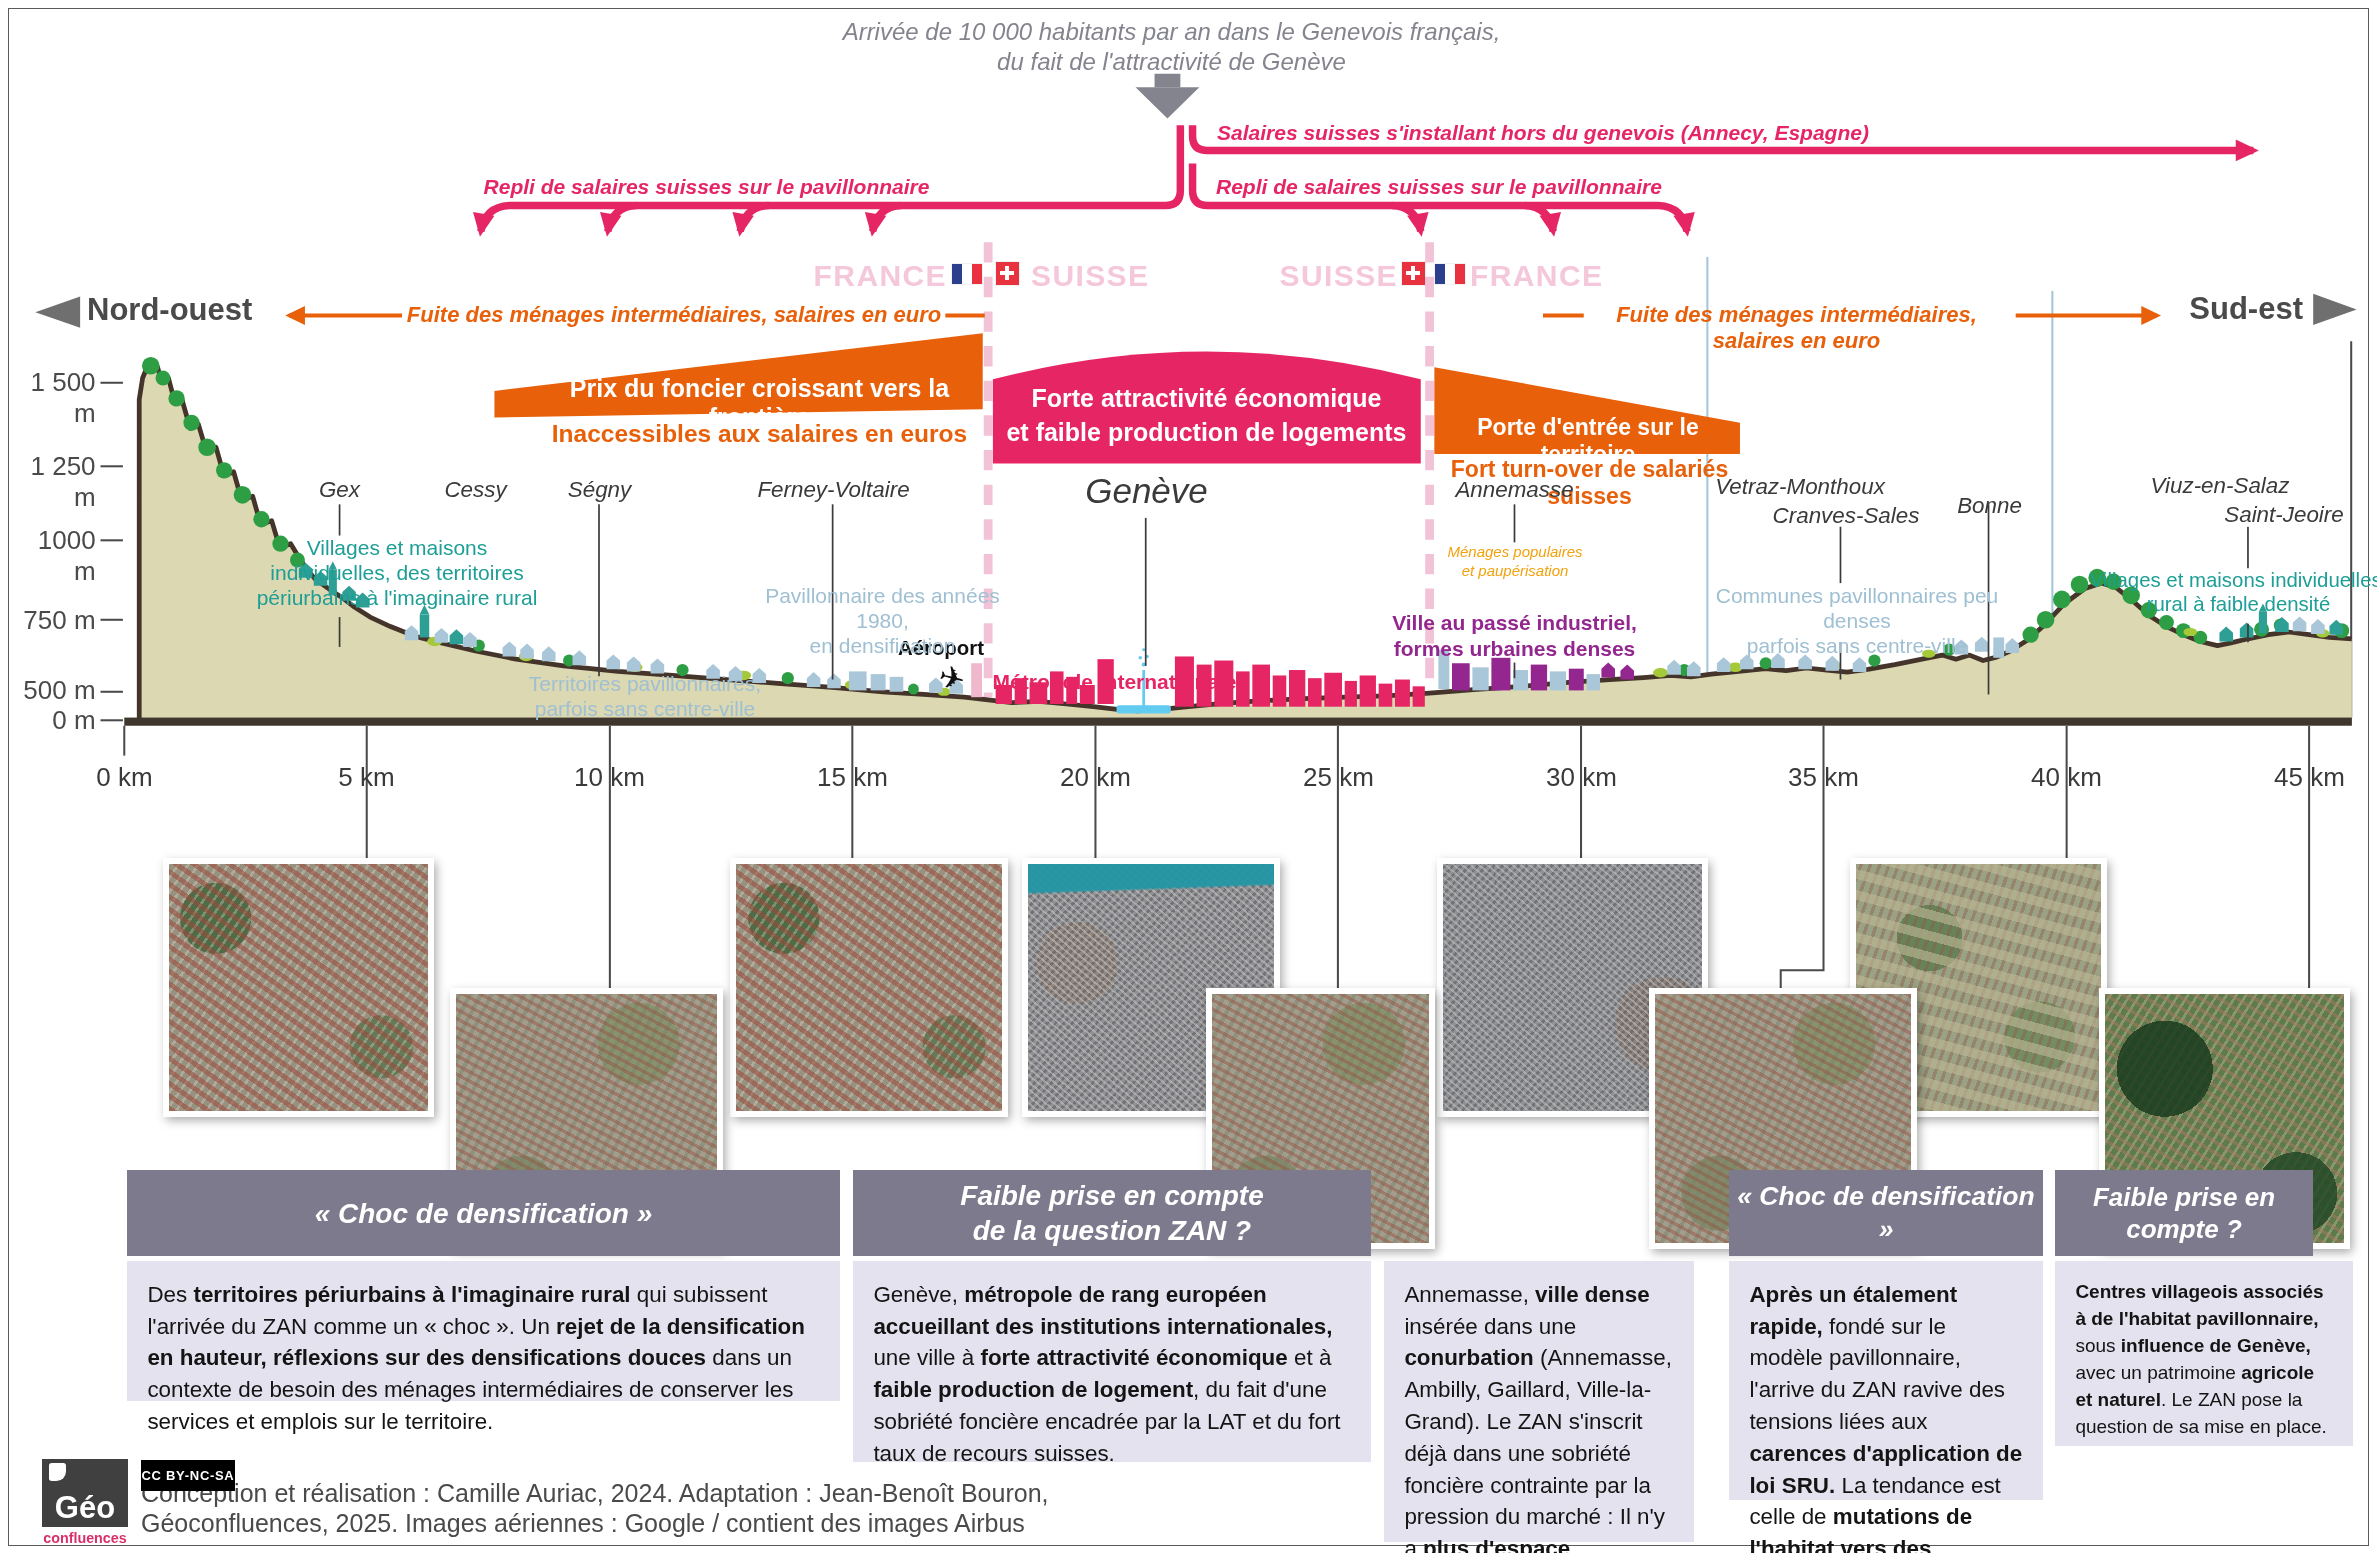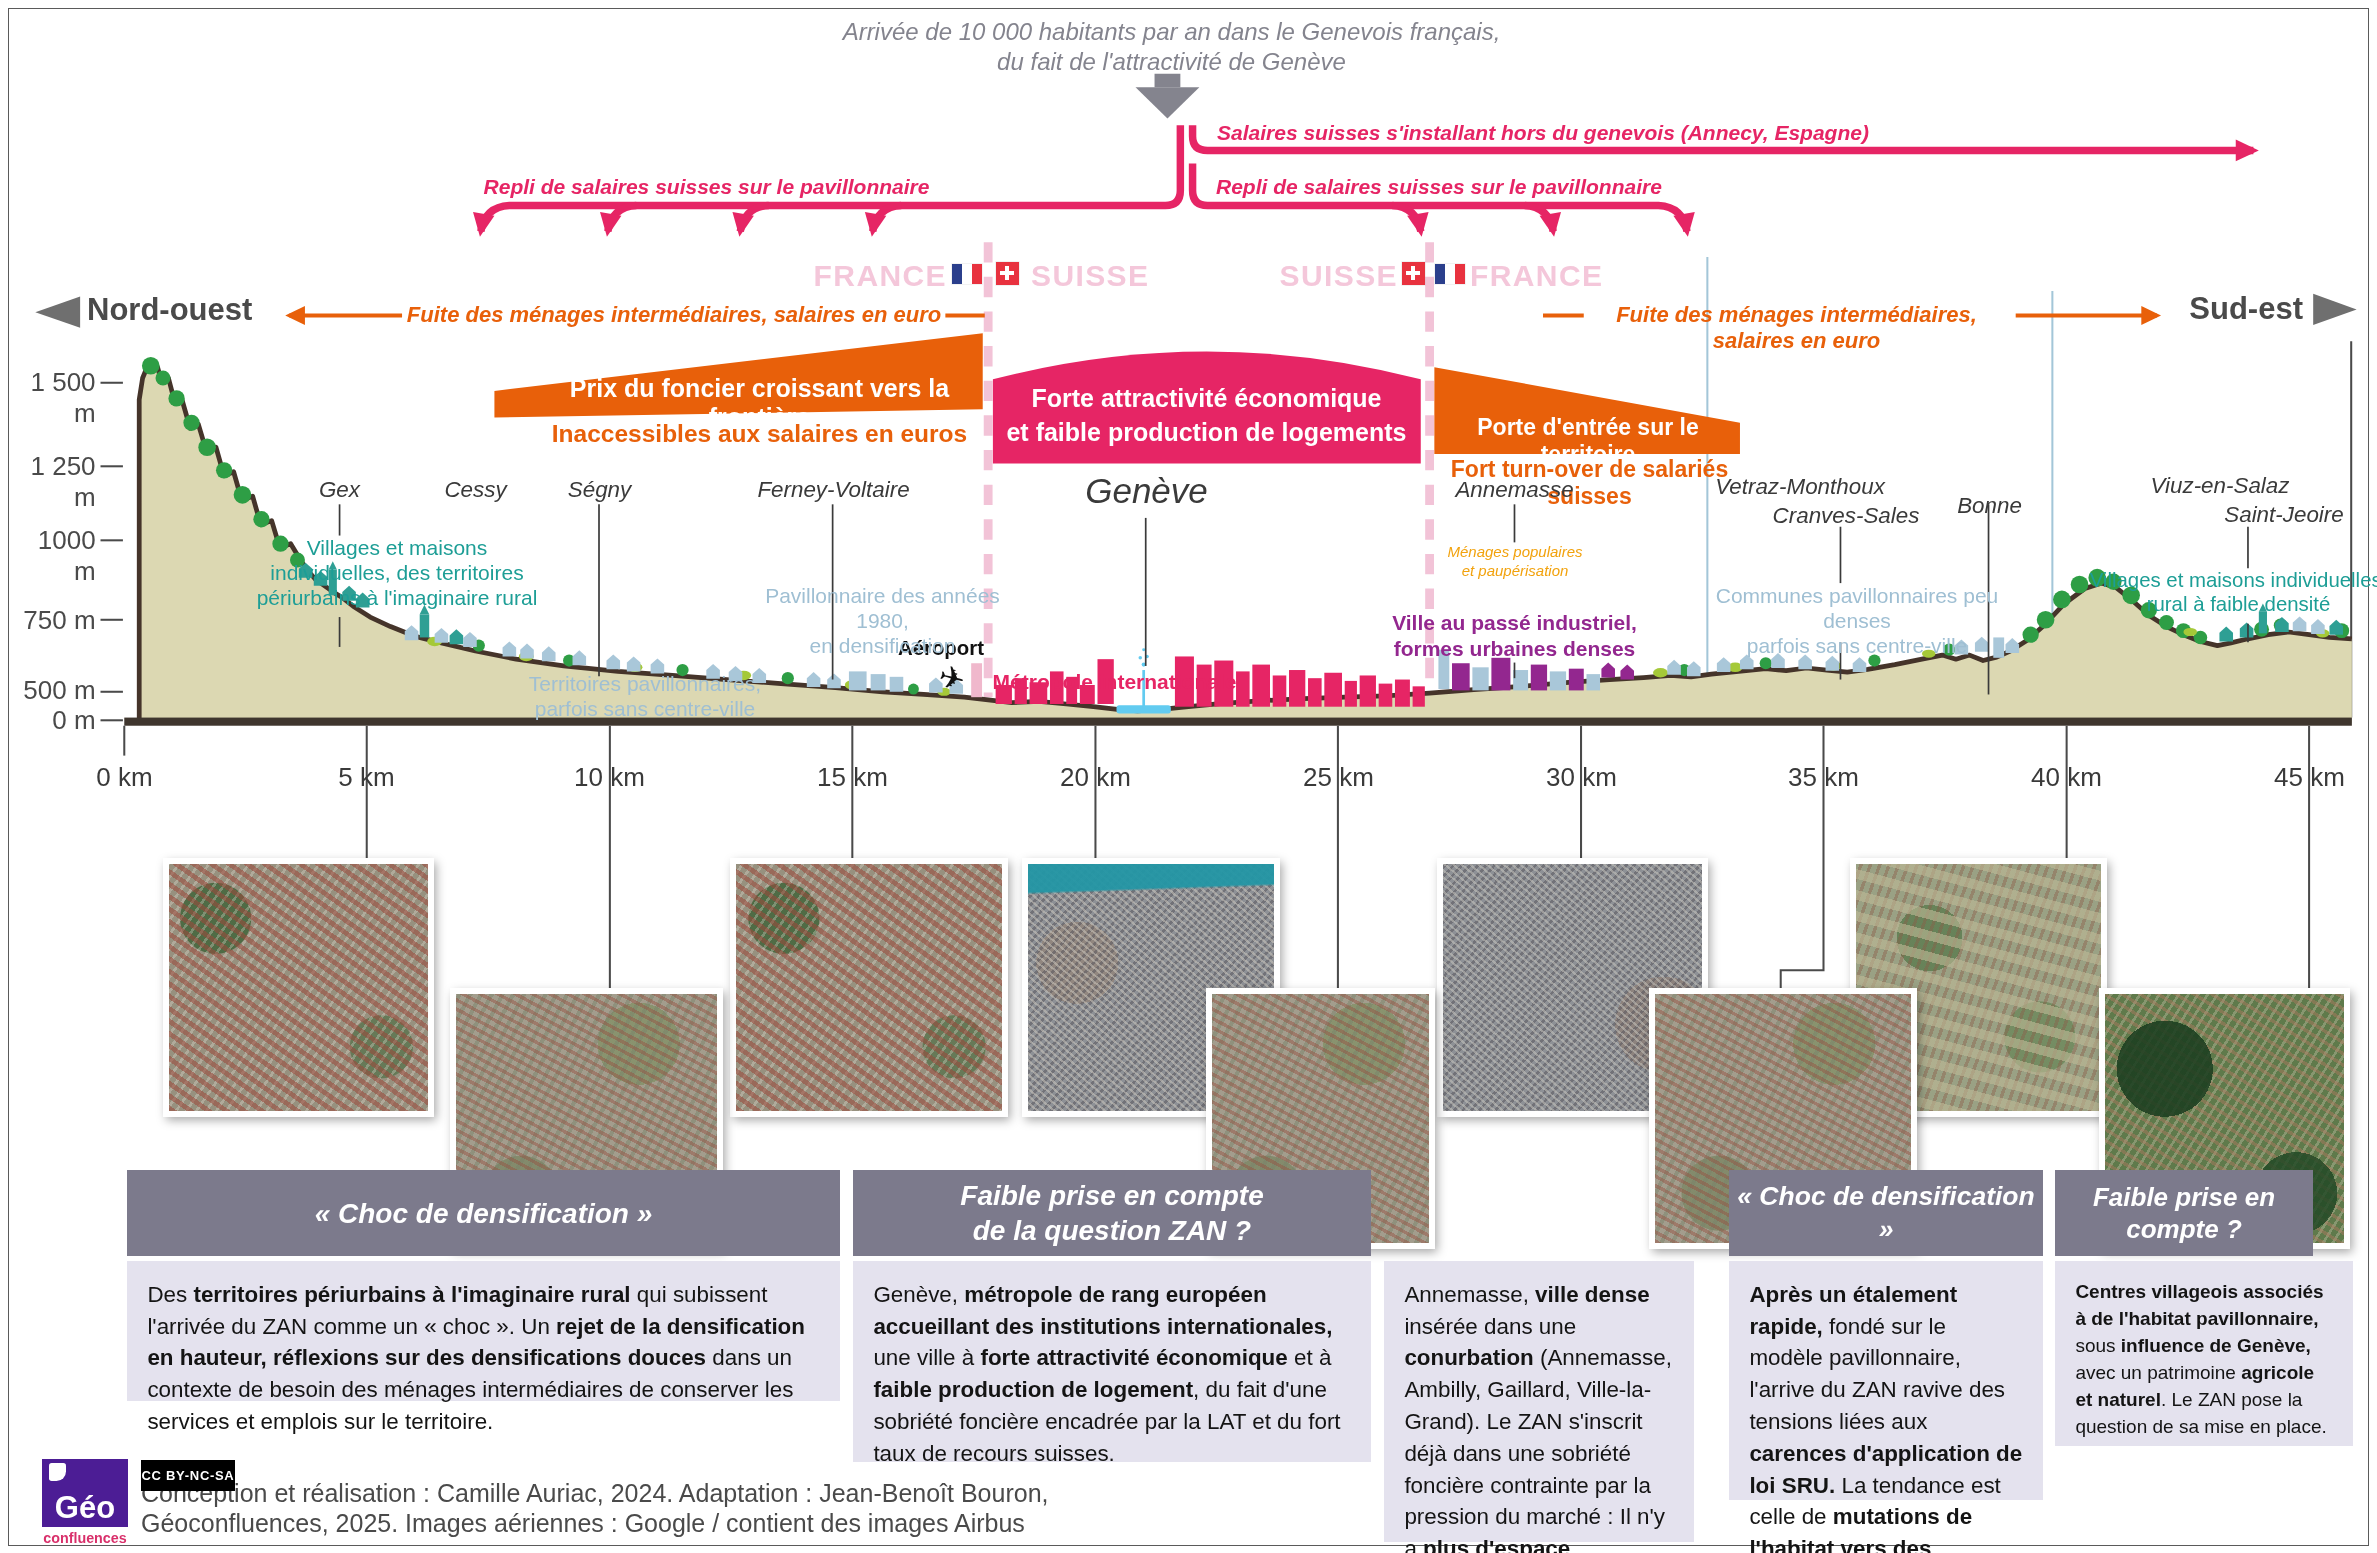--- a/index.html
+++ b/index.html
@@ -59,21 +59,21 @@
      radial-gradient(circle at 80% 80%,rgba(30,70,35,.8) 0 41px,rgba(0,0,0,0) 41px),
      repeating-linear-gradient(32deg,rgba(175,120,95,.45) 0 3.4px,rgba(0,0,0,0) 3.4px 9.5px),
      repeating-linear-gradient(-58deg,rgba(210,205,180,.35) 0 2.7px,rgba(0,0,0,0) 2.7px 8.2px);}
   .bhead{position:absolute;z-index:4;display:flex;align-items:center;justify-content:center;
          background:#7C7A8C;color:#fff;font-size:28px;font-weight:bold;font-style:italic;
          text-align:center;white-space:pre-line;line-height:1.25;}
   .bbody{position:absolute;z-index:4;background:#E4E2EE;color:#141414;font-size:22.4px;
          line-height:1.42;padding:17.7px 20.4px;box-sizing:border-box;}
   .cc{position:absolute;z-index:4;background:#000;color:#fff;display:flex;align-items:center;
       justify-content:center;font-weight:bold;font-size:13px;letter-spacing:0.7px;}
-  .logo{position:absolute;z-index:4;background:#4c1d95;color:#fff;}
+  .logo{position:absolute;z-index:4;background:#404040;color:#fff;}
 </style>
 </head>
 <body>
 
 <div id="canvas">
 
   <svg class="layer" width="2377" height="1554" viewBox="0 0 3500 2287">
     <defs>
       <marker id="mPink" markerUnits="userSpaceOnUse" markerWidth="42" markerHeight="42" refX="30" refY="20" orient="auto">
           <path d="M4,4 L38,20 L4,36 Z" fill="#E62565"></path>

